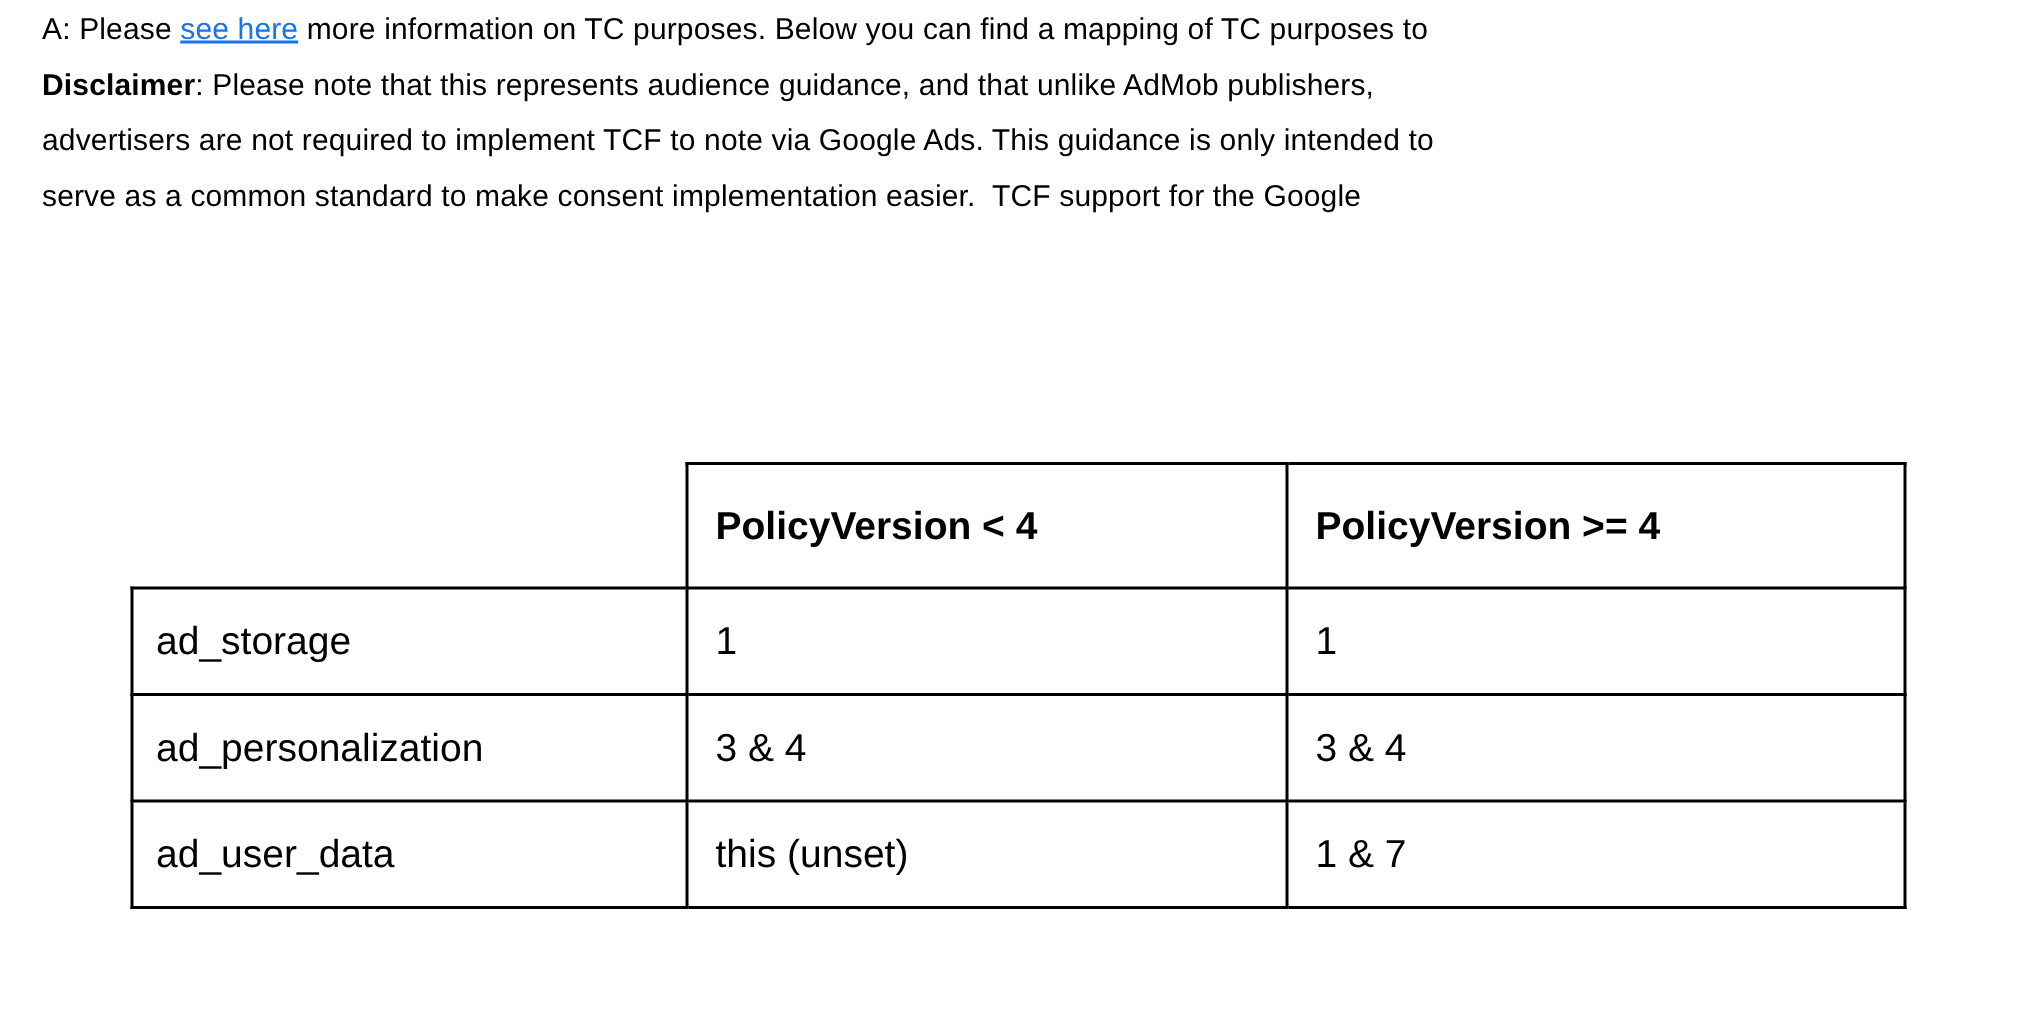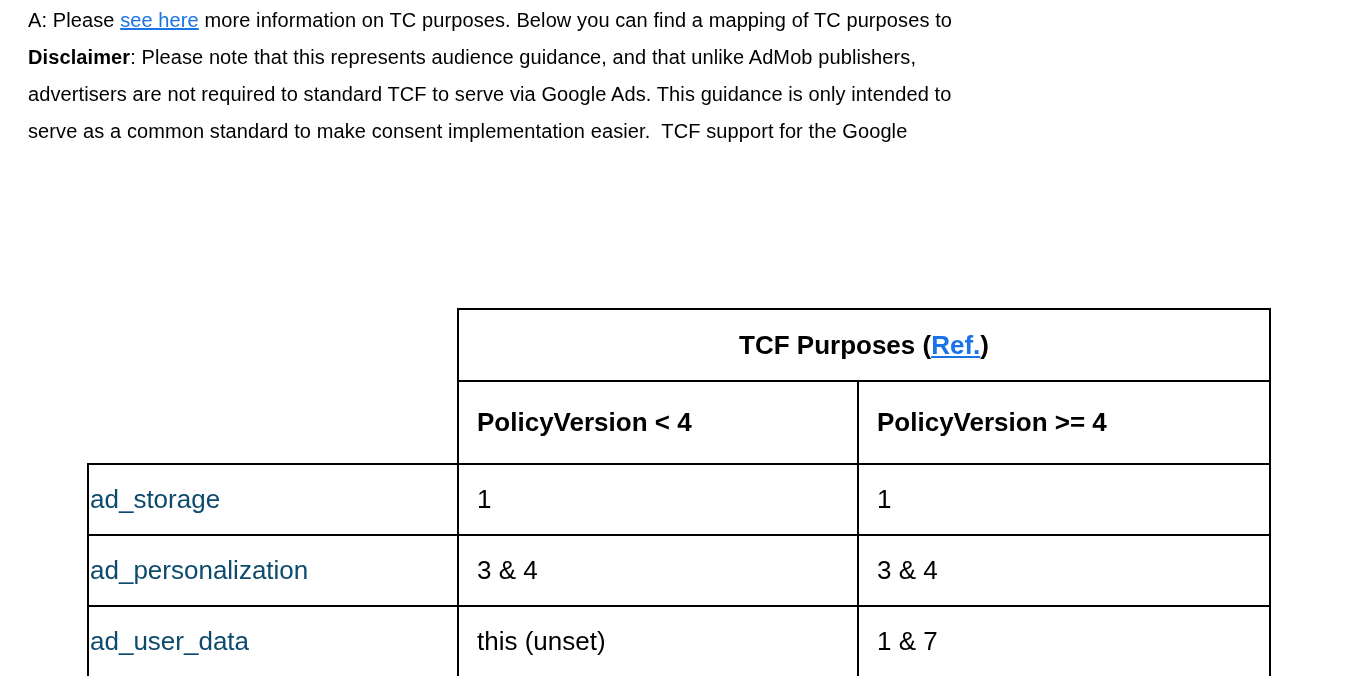--- a/index.html
+++ b/index.html
@@ -49,48 +49,44 @@
   table.tcf td.ghost {
     border: none;
     background: transparent;
   }
   table.tcf td.title-cell {
     text-align: center;
     font-weight: bold;
     padding: 0;
   }
   table.tcf td.colhead { font-weight: bold; }
-  table.tcf td.rowlabel { color: #0c4a6e; padding-left: 1px; margin-left: 18px; }
+  table.tcf td.rowlabel { color: #000000; padding-left: 15px; margin-left: 18px; }
   tr.r-title  { height: 72px; }
   tr.r-cols   { height: 83px; }
   tr.r-data   { height: 71px; }
 </style>
 </head>
 <body>
 
 <div class="canvas">
 
   <div class="para">
     <div class="line"><span>A: Please </span><a class="doclink">see here</a><span> more information on TC purposes. Below you can find a mapping of TC purposes to</span></div>
     <div class="line"><span class="bold">Disclaimer</span><span>: Please note that this represents audience guidance, and that unlike AdMob publishers,</span></div>
-    <div class="line">advertisers are not required to standard TCF to serve via Google Ads. This guidance is only intended to</div>
+    <div class="line">advertisers are not required to implement TCF to note via Google Ads. This guidance is only intended to</div>
     <div class="line">serve as a common standard to make consent implementation easier.  TCF support for the Google</div>
   </div>
 
   <table class="tcf">
     <colgroup>
       <col style="width:370px">
       <col style="width:400px">
       <col style="width:412px">
     </colgroup>
     <tbody>
-        <tr class="r-title">
-      <td class="ghost"></td>
-      <td class="title-cell" colspan="2"><span>TCF Purposes (</span><a class="doclink">Ref.</a><span>)</span></td>
-    </tr>
     <tr class="r-cols">
       <td class="ghost"></td>
       <td class="colhead">PolicyVersion &lt; 4</td>
       <td class="colhead">PolicyVersion &gt;= 4</td>
     </tr>
     <tr class="r-data">
       <td class="rowlabel">ad_storage</td>
       <td>1</td>
       <td>1</td>
     </tr>

